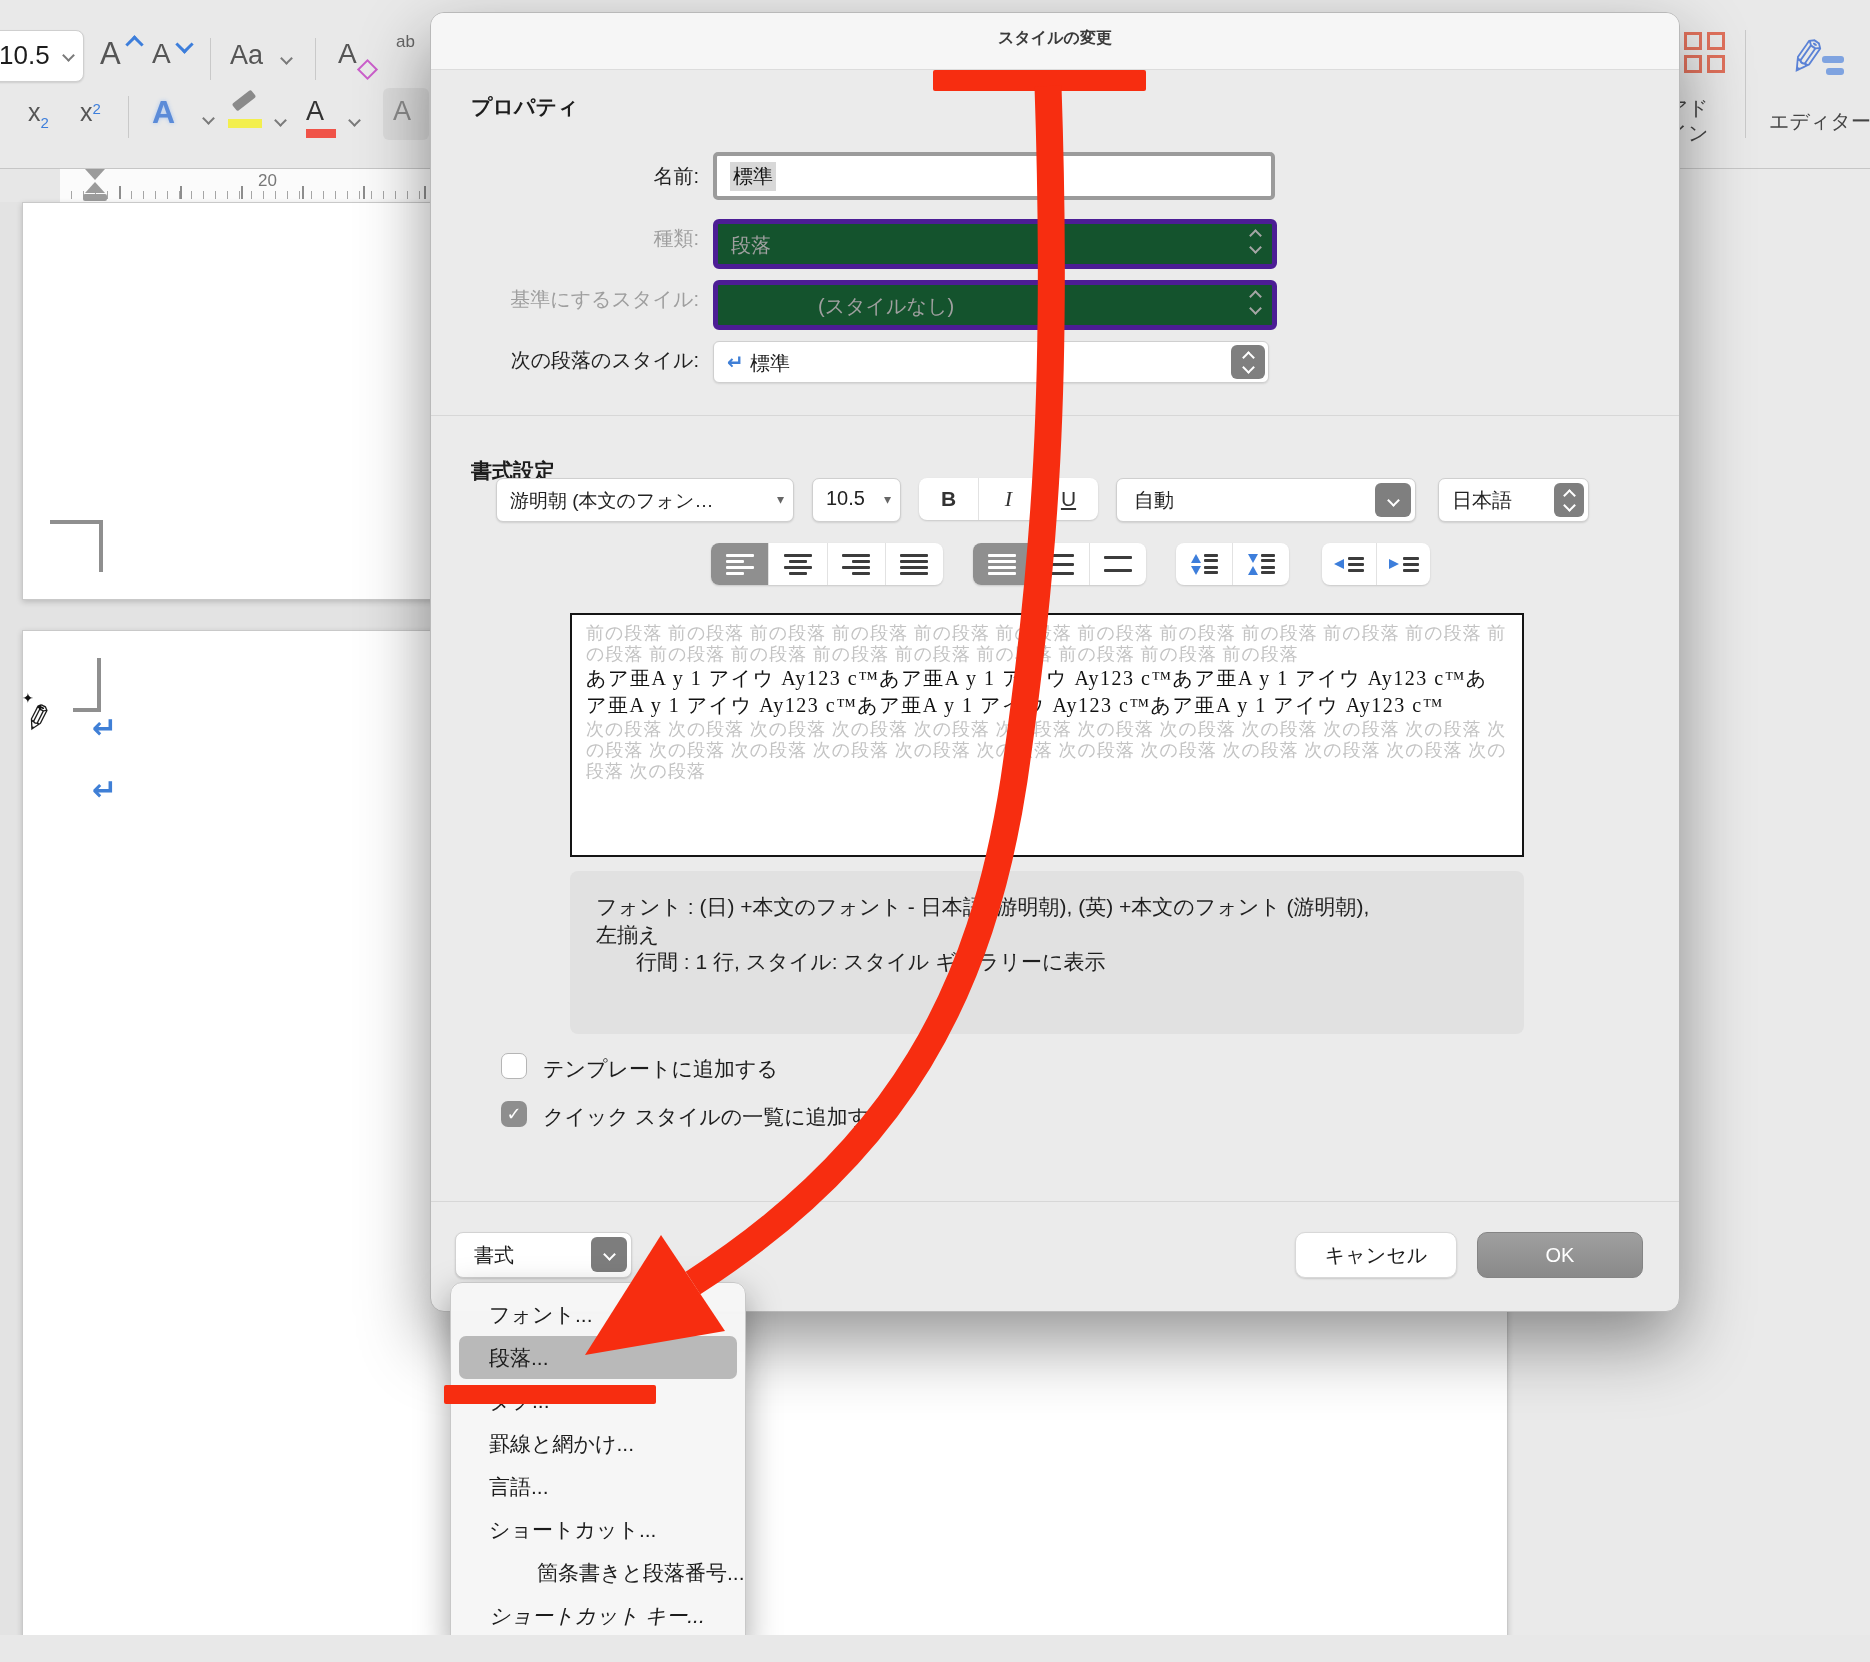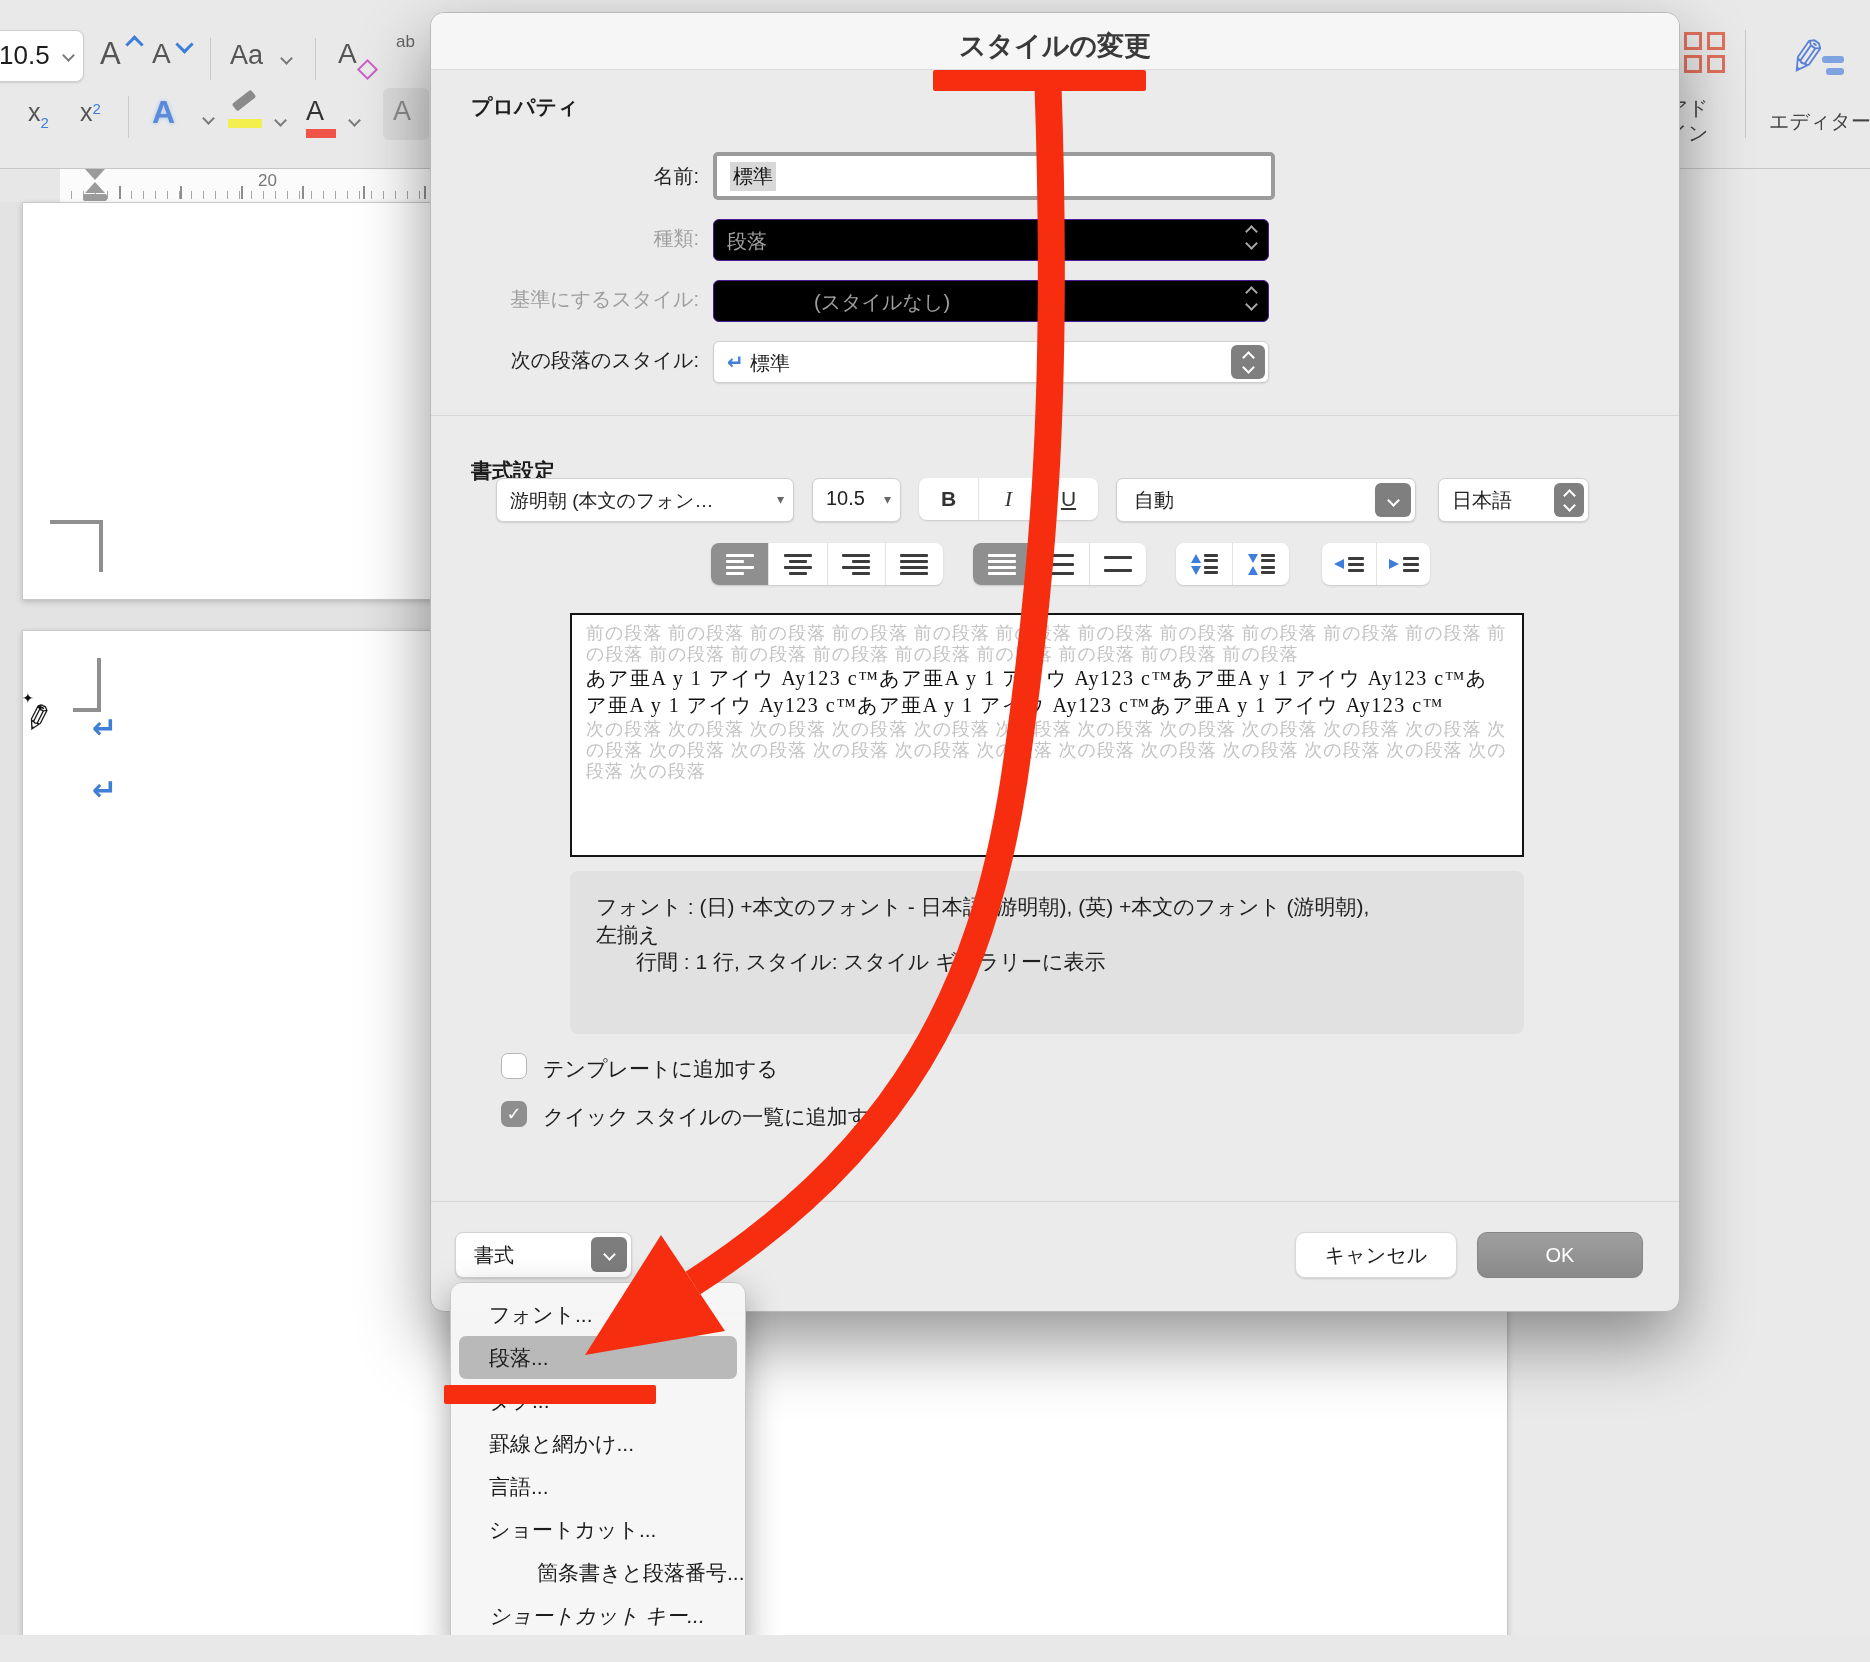--- a/index.html
+++ b/index.html
@@ -23,26 +23,26 @@
   .tri{width:0;height:0;position:absolute;}
   
   #rightzone{position:absolute;left:1506px;top:169px;width:364px;height:1493px;background:#eaeaea;border-left:1px solid #c2c2c2;}
   #docarea{position:absolute;left:0;top:202px;width:1506px;height:1460px;background:#e3e3e3;}
   .page{position:absolute;left:22px;width:1484px;background:#fff;border:1px solid #c9c9c9;box-shadow:0 2px 6px rgba(0,0,0,.18);}
   .cmark{position:absolute;background:#8f8f8f;}
   .pilcrow{position:absolute;color:#3f7fd6;font-size:30px;font-weight:bold;}
   
   #dialog{position:absolute;left:430px;top:12px;width:1248px;height:1298px;background:#ebebeb;border:1px solid #b9b9b9;border-radius:14px;box-shadow:0 30px 70px rgba(0,0,0,.42);z-index:10;}
   #dlg-titlebar{position:absolute;left:0;top:0;right:0;height:56px;background:#f6f6f6;border-bottom:1px solid #dcdcdc;border-radius:13px 13px 0 0;}
-  #dlg-title{position:absolute;left:0;right:0;top:15px;text-align:center;font-size:27px;font-weight:bold;color:#3a3a3a;}
+  #dlg-title{position:absolute;left:0;right:0;top:15px;text-align:center;font-size:16px;font-weight:bold;color:#3a3a3a;}
   .sechead{position:absolute;font-size:21px;font-weight:bold;color:#1d1d1d;}
   .plabel{position:absolute;right:980px;width:400px;text-align:right;font-size:20px;color:#1f1f1f;}
   .plabel.dis{color:#9e9e9e;}
   .field{position:absolute;left:282px;width:554px;height:40px;border-radius:6px;font-size:20px;}
-  .field.dis{background:#000000;border:1px solid #4c1d95;color:#a0a0a0;}
+  .field.dis{background:#14532d;border:5px solid #4c1d95;color:#a0a0a0;}
   .field.lit{background:#fff;border:1px solid #cfcfcf;box-shadow:0 1px 2px rgba(0,0,0,.1);color:#1d1d1d;}
   .fval{position:absolute;left:13px;top:8px;}
   .stepper{position:absolute;right:3px;top:3px;width:34px;height:34px;background:#7f7f7f;border-radius:6px;display:flex;flex-direction:column;align-items:center;justify-content:center;gap:1px;}
   .plainstep{position:absolute;right:12px;top:7px;display:flex;flex-direction:column;gap:3px;align-items:center;}
   .hr{position:absolute;left:0;right:0;height:1px;background:#d7d7d7;}
   .wbox{position:absolute;height:42px;background:#fff;border:1px solid #cfcfcf;border-radius:7px;box-shadow:0 1px 2px rgba(0,0,0,.12);font-size:20px;color:#222;}
   .ddtri{position:absolute;right:9px;top:12px;color:#666;font-size:14px;}
   .seg{position:absolute;height:42px;background:#fff;border-radius:8px;box-shadow:0 1px 2px rgba(0,0,0,.15);display:flex;overflow:hidden;}
   .seg .cell{height:42px;display:flex;align-items:center;justify-content:center;border-right:1px solid #e2e2e2;}
   .seg .cell:last-child{border-right:none;}

